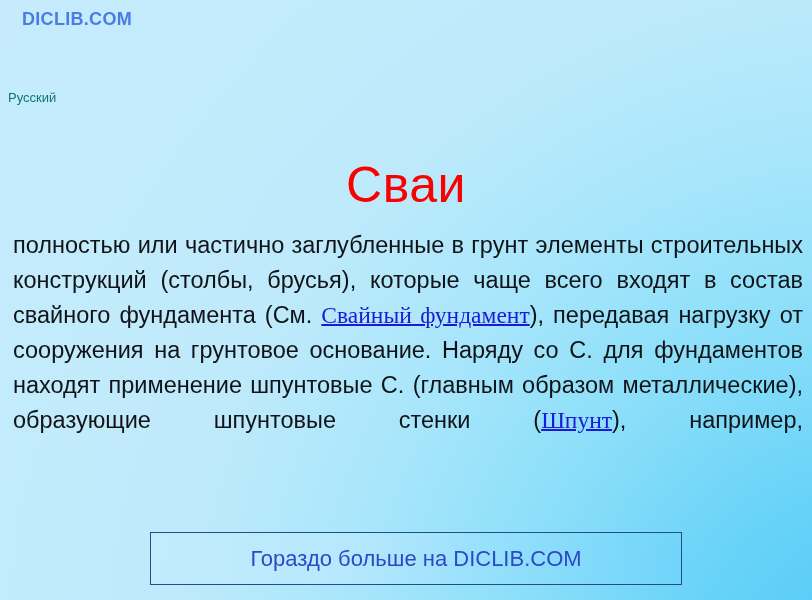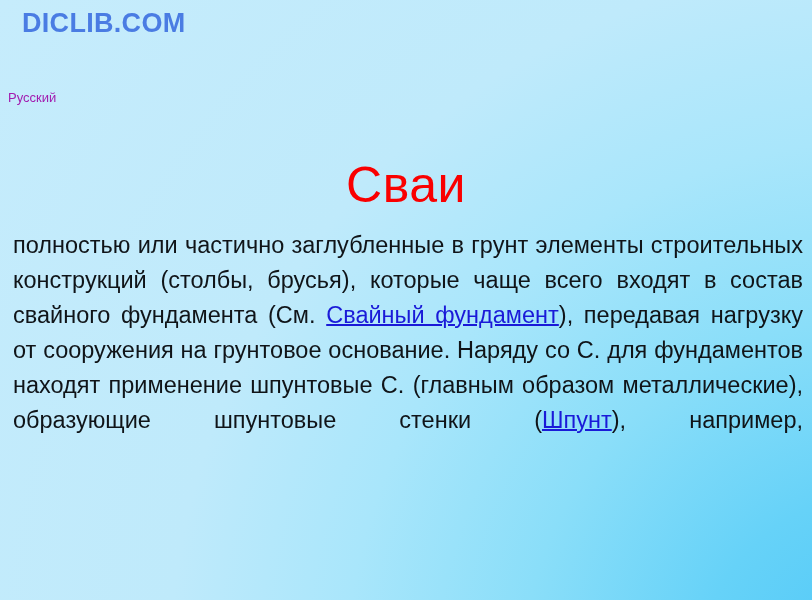--- a/index.html
+++ b/index.html
@@ -22,42 +22,42 @@
   .page {
     position: absolute;
     inset: 0;
   }
 
   
   .brand {
     position: absolute;
     left: 22px;
     top: 10px;
-    font-size: 27px;
+    font-size: 18px;
     font-weight: bold;
     letter-spacing: 0.3px;
     color: #4a7ce3;
     line-height: 1;
     white-space: nowrap;
   }
   .tagline {
     position: absolute;
     left: 26px;
     top: 46px;
     font-size: 17px;
     color: #2f4053;
     line-height: 1;
     white-space: nowrap;
   }
   .lang {
     position: absolute;
     left: 8px;
     top: 91px;
     font-size: 13px;
-    color: #a21caf;
+    color: #0f766e;
     line-height: 1;
     white-space: nowrap;
   }
 
   
   .entry-title {
     position: absolute;
     left: 0;
     right: 0;
     top: 124px;
@@ -87,20 +87,21 @@
   .definition::after {
     content: "";
     display: inline-block;
     width: 100%;
   }
   .definition a,
   .xref {
     color: #1a1ad8;
     text-decoration: underline;
     text-underline-offset: 1px;
+    font-family: Liberation Serif, serif;
   }
 
   
   .cta {
     position: absolute;
     left: 150px;
     top: 532px;
     width: 532px;
     height: 53px;
     box-sizing: border-box;
@@ -125,14 +126,17 @@
 
 
   <div class="lang">Русский</div>
 
   <h1 class="entry-title">Сваи</h1>
 
   <div class="definition">
     <span>полностью или частично заглубленные в грунт элементы строительных конструкций (столбы, брусья), которые чаще всего входят в состав свайного фундамента  (См. </span><a class="xref" href="#">Свайный фундамент</a><span>), передавая нагрузку от сооружения на грунтовое основание. Наряду со С. для фундаментов находят применение шпунтовые С. (главным образом металлические), образующие шпунтовые стенки (</span><a class="xref" href="#">Шпунт</a><span>), например,</span>
   </div>
 
+  <div class="cta">
+    <span>Гораздо больше на DICLIB.COM</span>
+  </div>
 
 </div>
 
 </body></html>

